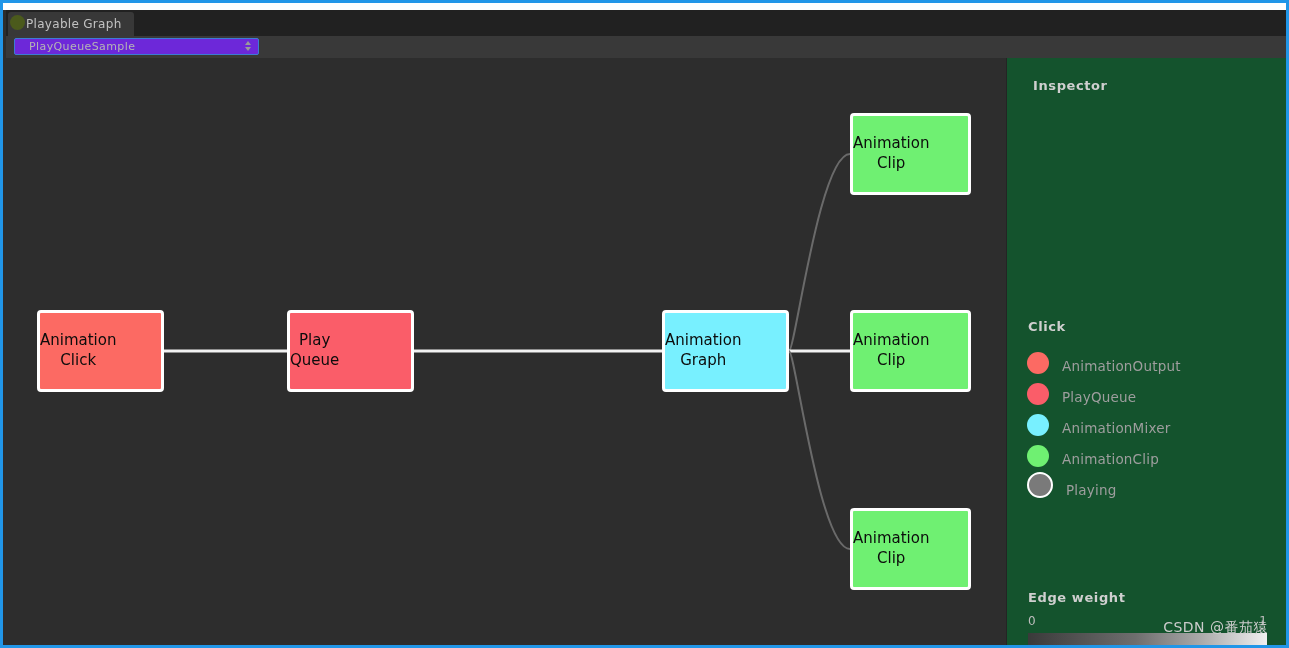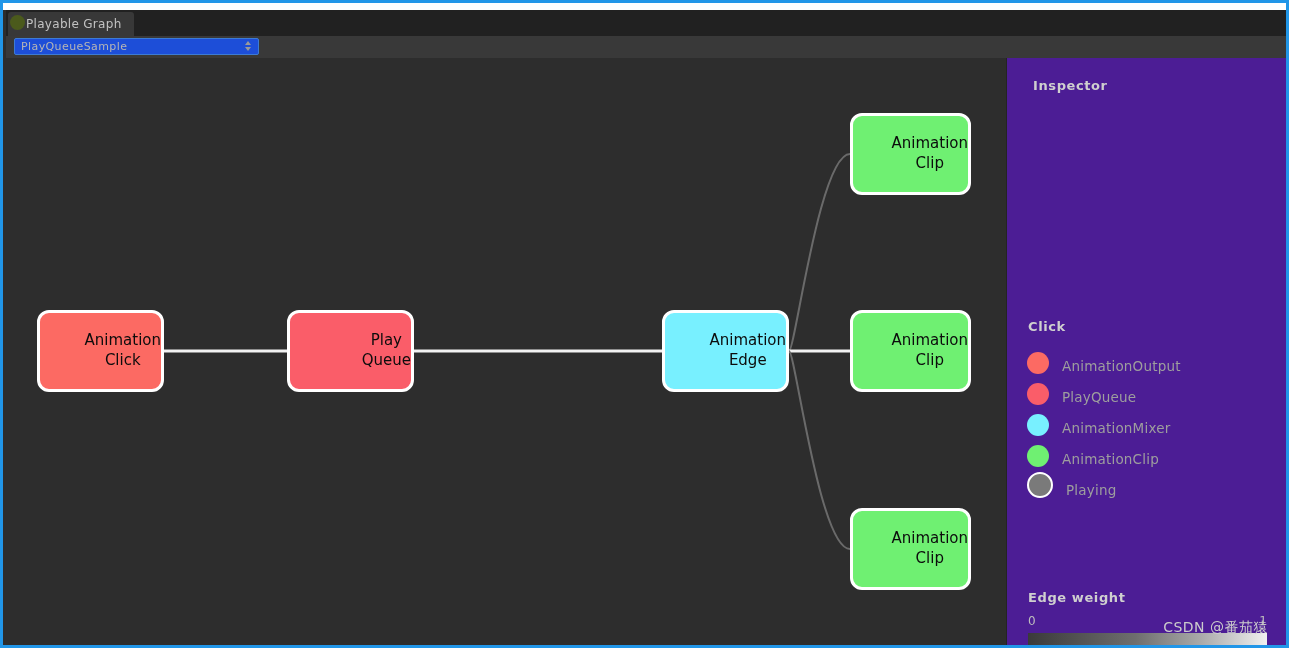--- a/index.html
+++ b/index.html
@@ -114,29 +114,29 @@
     left: 3px; top: 36px;
     width: 1283px;
     height: 22px;
     background: #393939;
   }
   .graph-select {
     position: absolute;
     left: 8px; top: 2px;
     width: 245px;
     height: 17px;
-    background: #1d4ed8;
+    background: #6d28d9;
     border: 1px solid #3d7bd4;
     border-radius: 2px;
     box-sizing: border-box;
     display: flex;
     align-items: center;
     color: #b5b5b5;
     font-size: 11px;
-    padding-left: 6px;
+    padding-left: 14px;
     letter-spacing: 0.4px;
     cursor: default;
   }
   .select-arrows {
     position: absolute;
     right: 7px; top: 2px;
     display: flex;
     flex-direction: column;
     gap: 2px;
   }
@@ -151,39 +151,39 @@
     height: 587px;
     background: #2d2d2d;
     overflow: hidden;
   }
   .canvas svg { position: absolute; left: 0; top: 0; }
 
   .node {
     position: absolute;
     box-sizing: border-box;
     border: 3px solid #ffffff;
-    border-radius: 12px;
-    display: flex;
-    align-items: center;
-    justify-content: flex-end;
+    border-radius: 4px;
+    display: flex;
+    align-items: center;
+    justify-content: flex-start;
     text-align: center;
     color: #0c0c0c;
     font-size: 15px;
     line-height: 1.32;
     font-family: "DejaVu Sans", sans-serif;
     cursor: pointer;
   }
 
   
   .sidebar {
     position: absolute;
     left: 1003px; top: 58px;
     width: 283px;
     height: 587px;
-    background: #4c1d95;
+    background: #14532d;
     border-left: 1px solid #242424;
     box-sizing: border-box;
   }
   .side-title {
     position: absolute;
     color: #cfcfcf;
     font-size: 13px;
     font-weight: bold;
     letter-spacing: 0.6px;
   }
@@ -307,21 +307,21 @@
         </div>
         <div class="node" style="left: 281px; top: 252px; width: 127px; height: 82px; background: rgb(250, 93, 105);">
           <div>
             <div>Play</div>
             <div>Queue</div>
           </div>
         </div>
         <div class="node" style="left: 656px; top: 252px; width: 127px; height: 82px; background: rgb(120, 240, 255);">
           <div>
             <div>Animation</div>
-            <div>Edge</div>
+            <div>Graph</div>
           </div>
         </div>
         <div class="node" style="left: 844px; top: 55px; width: 121px; height: 82px; background: rgb(111, 240, 114);">
           <div>
             <div>Animation</div>
             <div>Clip</div>
           </div>
         </div>
         <div class="node" style="left: 844px; top: 252px; width: 121px; height: 82px; background: rgb(111, 240, 114);">
           <div>

